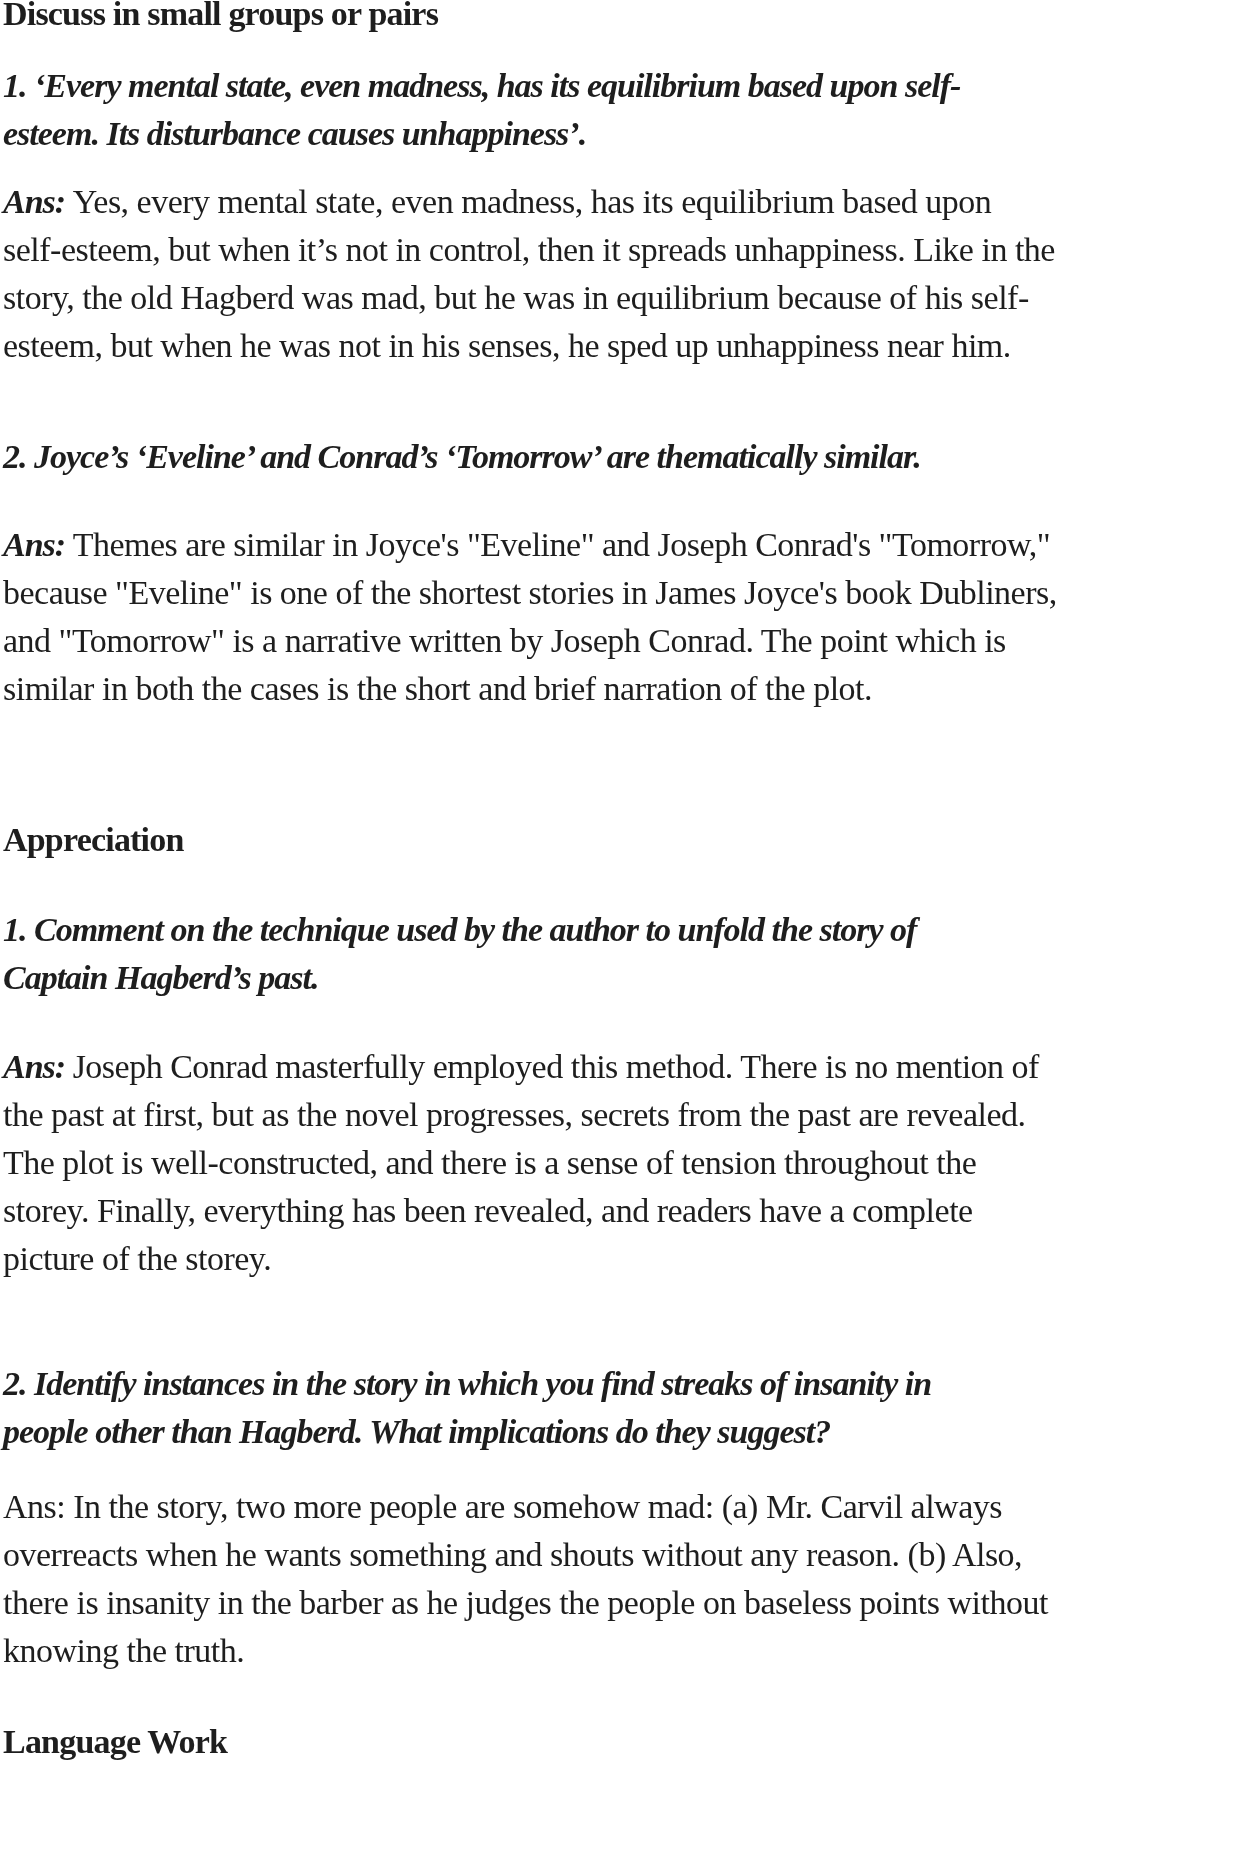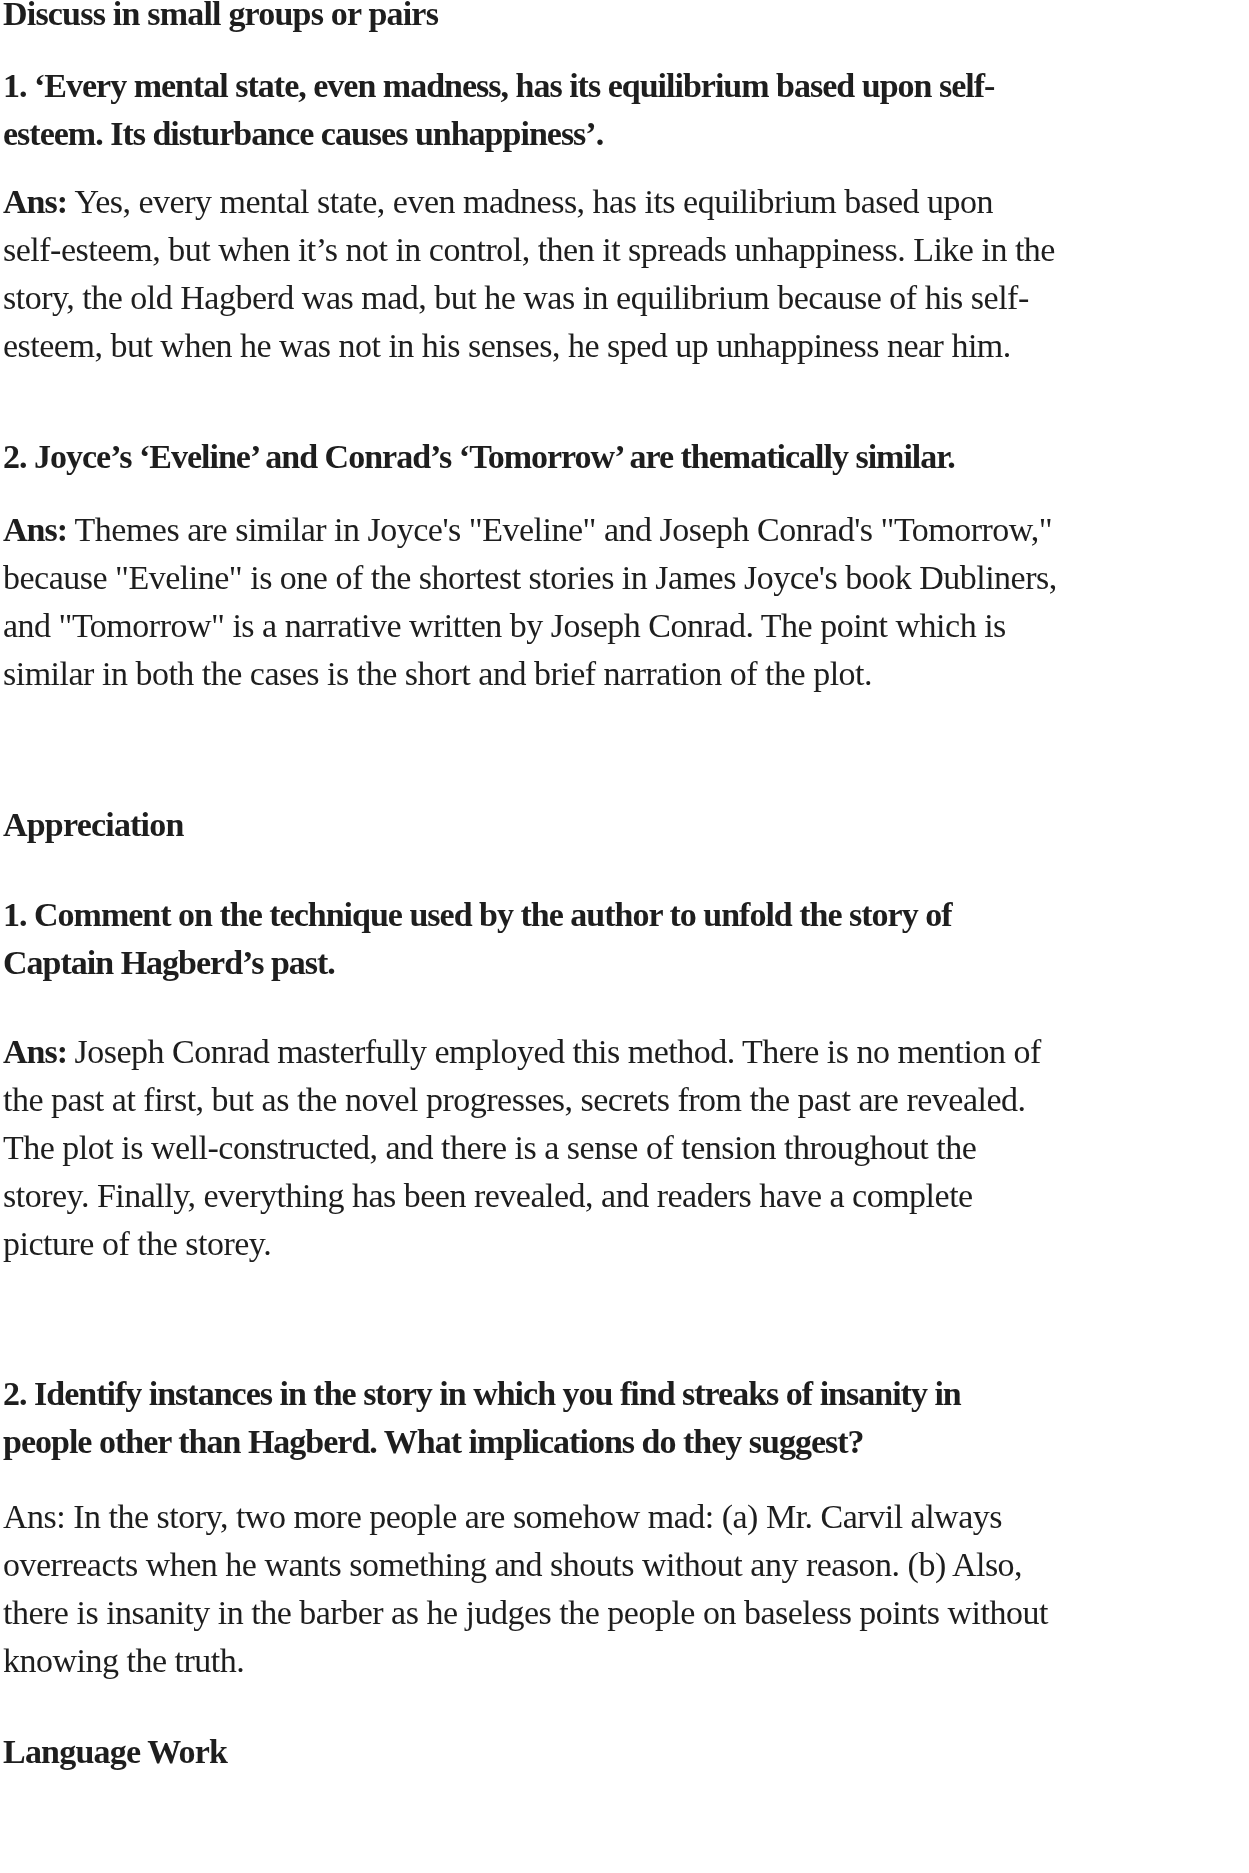--- a/index.html
+++ b/index.html
@@ -19,20 +19,21 @@
     letter-spacing: -0.5px;
     overflow: hidden;
   }
   .para {
     margin: 0;
     white-space: pre; 
   }
   .bold {
     font-weight: bold;
     letter-spacing: -1px;
+    font-style: italic;
   }
   .heading {
     margin: 0;
     white-space: pre;
     font-size: 34px;
     font-weight: bold;
     letter-spacing: -0.8px;
   }
 </style>
 </head>
@@ -43,37 +44,37 @@
 <p class="para bold" style="margin-top:24px">1. ‘Every mental state, even madness, has its equilibrium based upon self-
 esteem. Its disturbance causes unhappiness’.</p>
 
 <p class="para" style="margin-top:20px"><strong class="bold">Ans: </strong><span>Yes, every mental state, even madness, has its equilibrium based upon
 self-esteem, but when it’s not in control, then it spreads unhappiness. Like in the
 story, the old Hagberd was mad, but he was in equilibrium because of his self-
 esteem, but when he was not in his senses, he sped up unhappiness near him.</span></p>
 
 <p class="para bold" style="margin-top:63px">2. Joyce’s ‘Eveline’ and Conrad’s ‘Tomorrow’ are thematically similar.</p>
 
-<p class="para" style="margin-top:25px"><strong class="bold">Ans: </strong><span>Themes are similar in Joyce's "Eveline" and Joseph Conrad's "Tomorrow,"
+<p class="para" style="margin-top:40px"><strong class="bold">Ans: </strong><span>Themes are similar in Joyce's "Eveline" and Joseph Conrad's "Tomorrow,"
 because "Eveline" is one of the shortest stories in James Joyce's book Dubliners,
 and "Tomorrow" is a narrative written by Joseph Conrad. The point which is
 similar in both the cases is the short and brief narration of the plot.</span></p>
 
 <h2 class="heading" style="margin-top:103px">Appreciation</h2>
 
 <p class="para bold" style="margin-top:42px">1. Comment on the technique used by the author to unfold the story of
 Captain Hagberd’s past.</p>
 
 <p class="para" style="margin-top:41px"><strong class="bold">Ans: </strong><span>Joseph Conrad masterfully employed this method. There is no mention of
 the past at first, but as the novel progresses, secrets from the past are revealed.
 The plot is well-constructed, and there is a sense of tension throughout the
 storey. Finally, everything has been revealed, and readers have a complete
 picture of the storey.</span></p>
 
-<p class="para bold" style="margin-top:102px">2. Identify instances in the story in which you find streaks of insanity in
+<p class="para bold" style="margin-top:77px">2. Identify instances in the story in which you find streaks of insanity in
 people other than Hagberd. What implications do they suggest?</p>
 
 <p class="para" style="margin-top:27px"><span>Ans: </span><span>In the story, two more people are somehow mad: (a) Mr. Carvil always
 overreacts when he wants something and shouts without any reason. (b) Also,
 there is insanity in the barber as he judges the people on baseless points without
 knowing the truth.</span></p>
 
 <h2 class="heading" style="margin-top:43px">Language Work</h2>
 
 </body></html>

